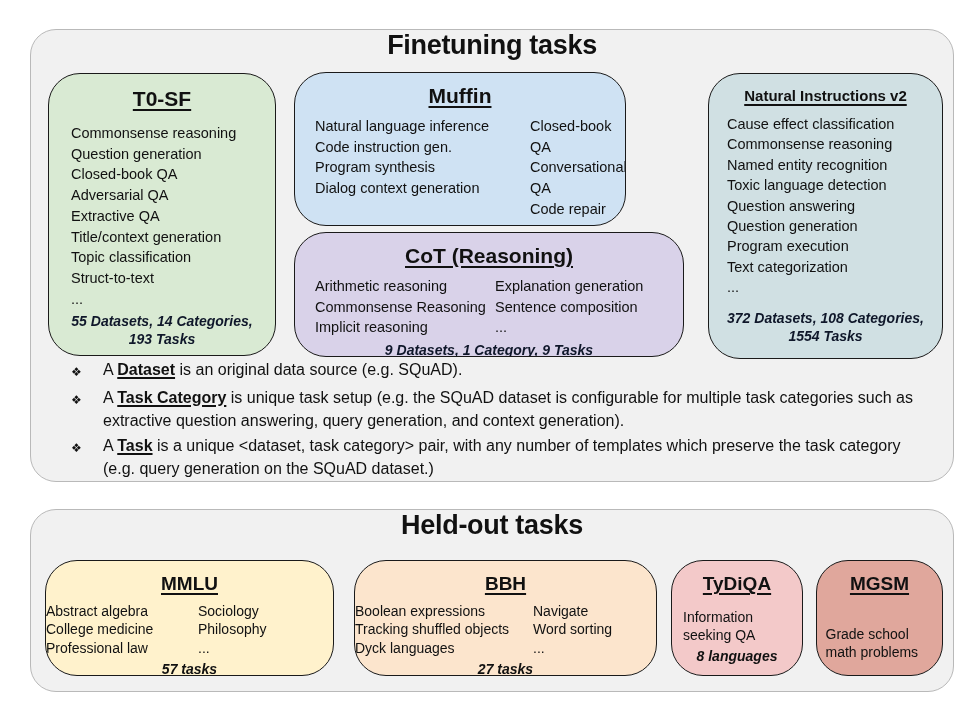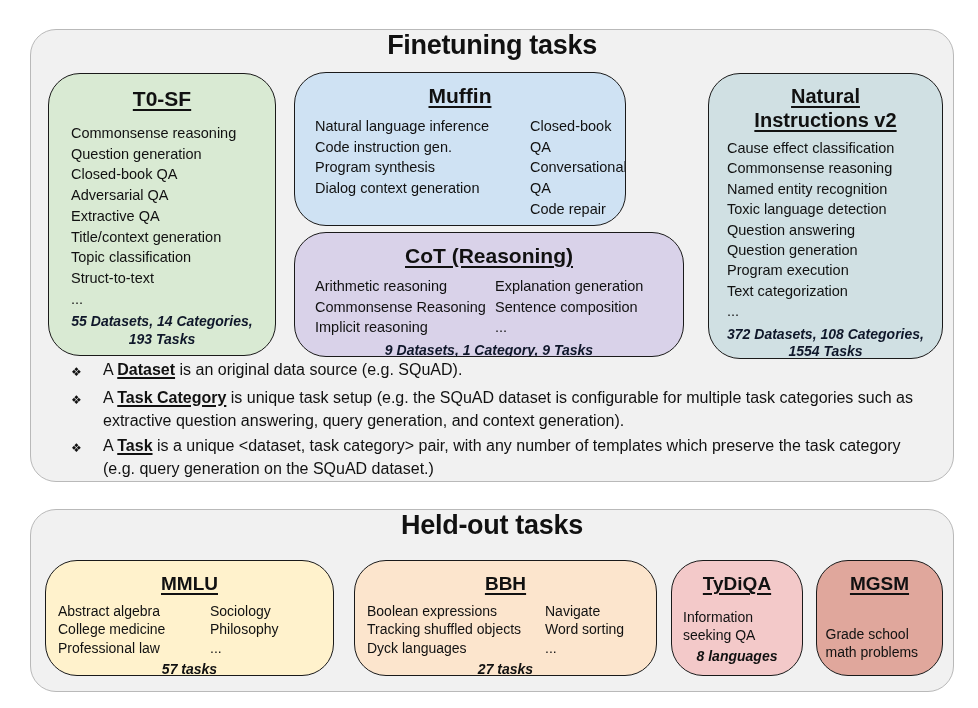--- a/index.html
+++ b/index.html
@@ -59,21 +59,21 @@
   }
   .stats.dark { color: #111; padding-bottom: 11px; }
 
   
   #box-t0sf   { left: 17px;  top: 43px;  width: 228px; height: 283px; }
   #box-t0sf ul { padding-left: 22px; }
   #box-t0sf h2 { margin-bottom: 12px; }
   #box-muffin { left: 263px; top: 42px;  width: 332px; height: 154px; }
   #box-cot    { left: 263px; top: 202px; width: 390px; height: 125px; }
   #box-niv2   { left: 677px; top: 43px;  width: 235px; height: 286px; }
-  #box-niv2 h2 { font-size: 20px; line-height: 24px; max-width: 175px; margin: 10px auto 6px; }
+  #box-niv2 h2 { font-size: 15px; line-height: 24px; max-width: 175px; margin: 10px auto 6px; }
   #box-niv2 ul { padding-left: 18px; font-size: 14.5px; line-height: 20.4px; }
   .two-col {
     display: grid;
     padding: 0 20px;
   }
   #box-muffin .two-col { grid-template-columns: 215px 1fr; }
   #box-cot    .two-col { grid-template-columns: 180px 1fr; }
   #box-muffin h2, #box-cot h2 { margin: 10px 8px 8px; }
   #box-muffin .stats, #box-cot .stats { padding-bottom: 10px; }
 
@@ -86,21 +86,21 @@
   }
   .note .marker { flex: none; width: 32px; font-size: 12px; padding-top: 3px; }
   .note u { text-decoration-thickness: 2px; text-underline-offset: 2px; }
 
   
   .heldout-box h2 { font-size: 19px; margin: 10px 8px 6px; }
   #box-mmlu   { left: 14px;  top: 50px; width: 289px; height: 116px; }
   #box-bbh    { left: 323px; top: 50px; width: 303px; height: 116px; }
   #box-tydiqa { left: 640px; top: 50px; width: 132px; height: 116px; }
   #box-mgsm   { left: 785px; top: 50px; width: 127px; height: 116px; gap: 17px; }
-  .heldout-box .two-col { padding: 0 12px; }
+  .heldout-box .two-col { padding: 0 0; }
   #box-mmlu .two-col { grid-template-columns: 152px 1fr; }
   #box-bbh  .two-col { grid-template-columns: 178px 1fr; }
   .heldout-box ul { font-size: 14px; line-height: 18.3px; }
   .desc {
     font-size: 14px; line-height: 18px;
     margin: 6px auto 0; max-width: 108px;
   }
 </style>
 </head>
 <body>

